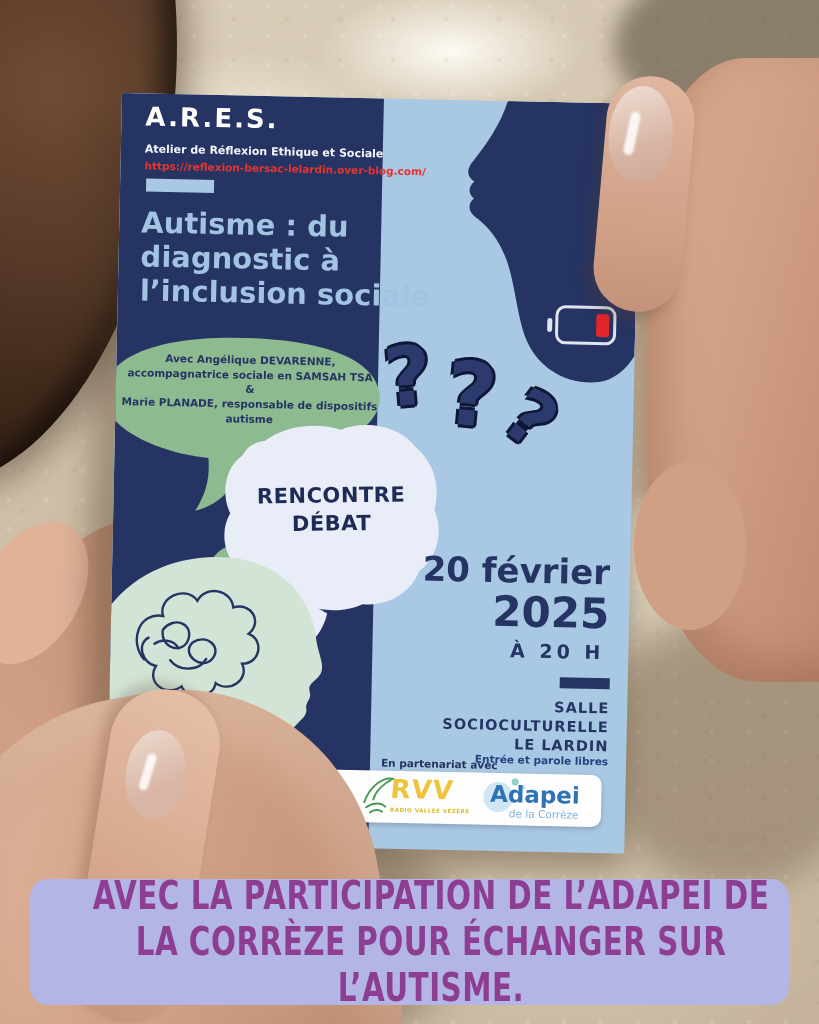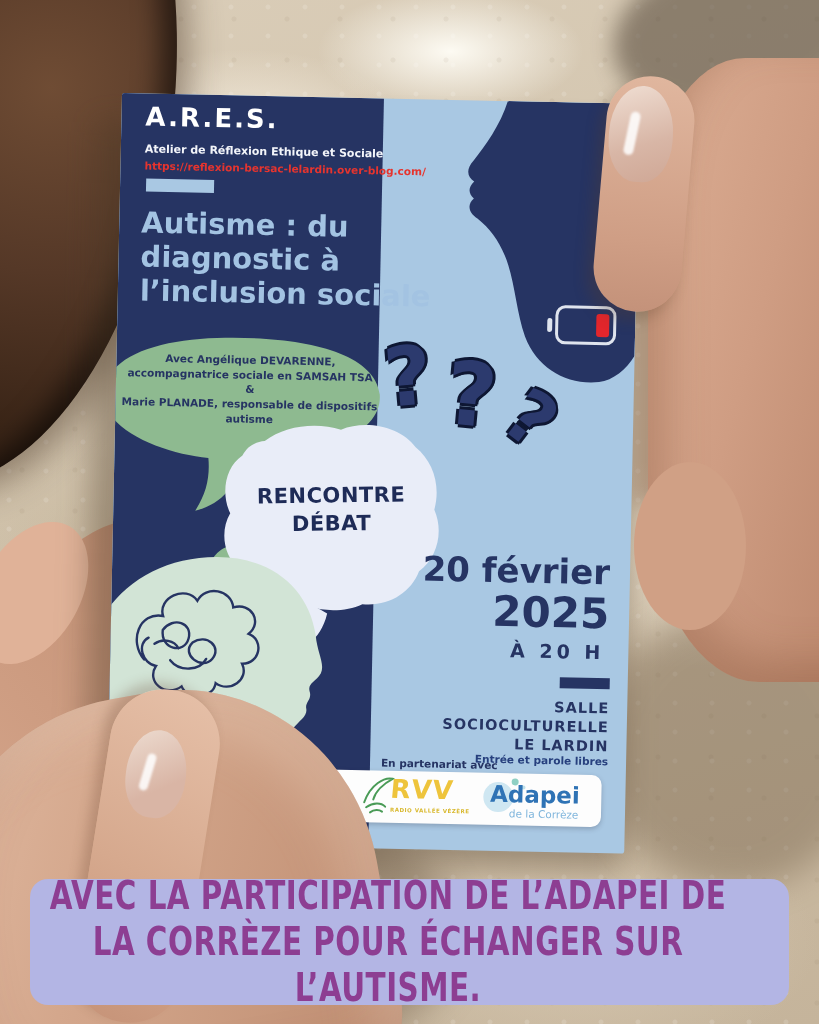--- a/index.html
+++ b/index.html
@@ -120,21 +120,21 @@
   .lh-thumb{position:absolute;left:92px;top:688px;width:110px;height:336px;
     background:linear-gradient(200deg,#e6c0a8 0%,#d6a98e 55%,#c69378 100%);
     border-radius:54px;transform:rotate(9deg);box-shadow:-8px -6px 12px rgba(100,65,45,.25);z-index:6;}
   .lh-nail{position:absolute;left:126px;top:730px;width:60px;height:88px;
     background:linear-gradient(150deg,#ead6ca 10%,#d9b5a5 65%);
     border-radius:50% 50% 45% 45%;transform:rotate(7deg);z-index:7;}
   .lh-nail::after{content:"";position:absolute;left:17px;top:24px;width:9px;height:38px;
     background:rgba(255,255,255,.85);border-radius:5px;transform:rotate(10deg);filter:blur(1px);}
   
   .caption{position:absolute;left:30px;top:879px;width:759px;height:126px;background:#b3b5e4;
-    border-radius:18px;display:flex;align-items:center;justify-content:flex-start;z-index:9;}
+    border-radius:18px;display:flex;align-items:center;justify-content:flex-end;z-index:9;}
   .caption-text{width:716px;text-align:center;font-size:30px;font-weight:900;line-height:1.16;
     color:#8d3e92;letter-spacing:.5px;transform:scale(.98,1.32);}
 </style>
 </head>
 <body>
 
 <div class="scene">
 
   <div class="bowl"></div>
   <div class="shadow-tr"></div>

